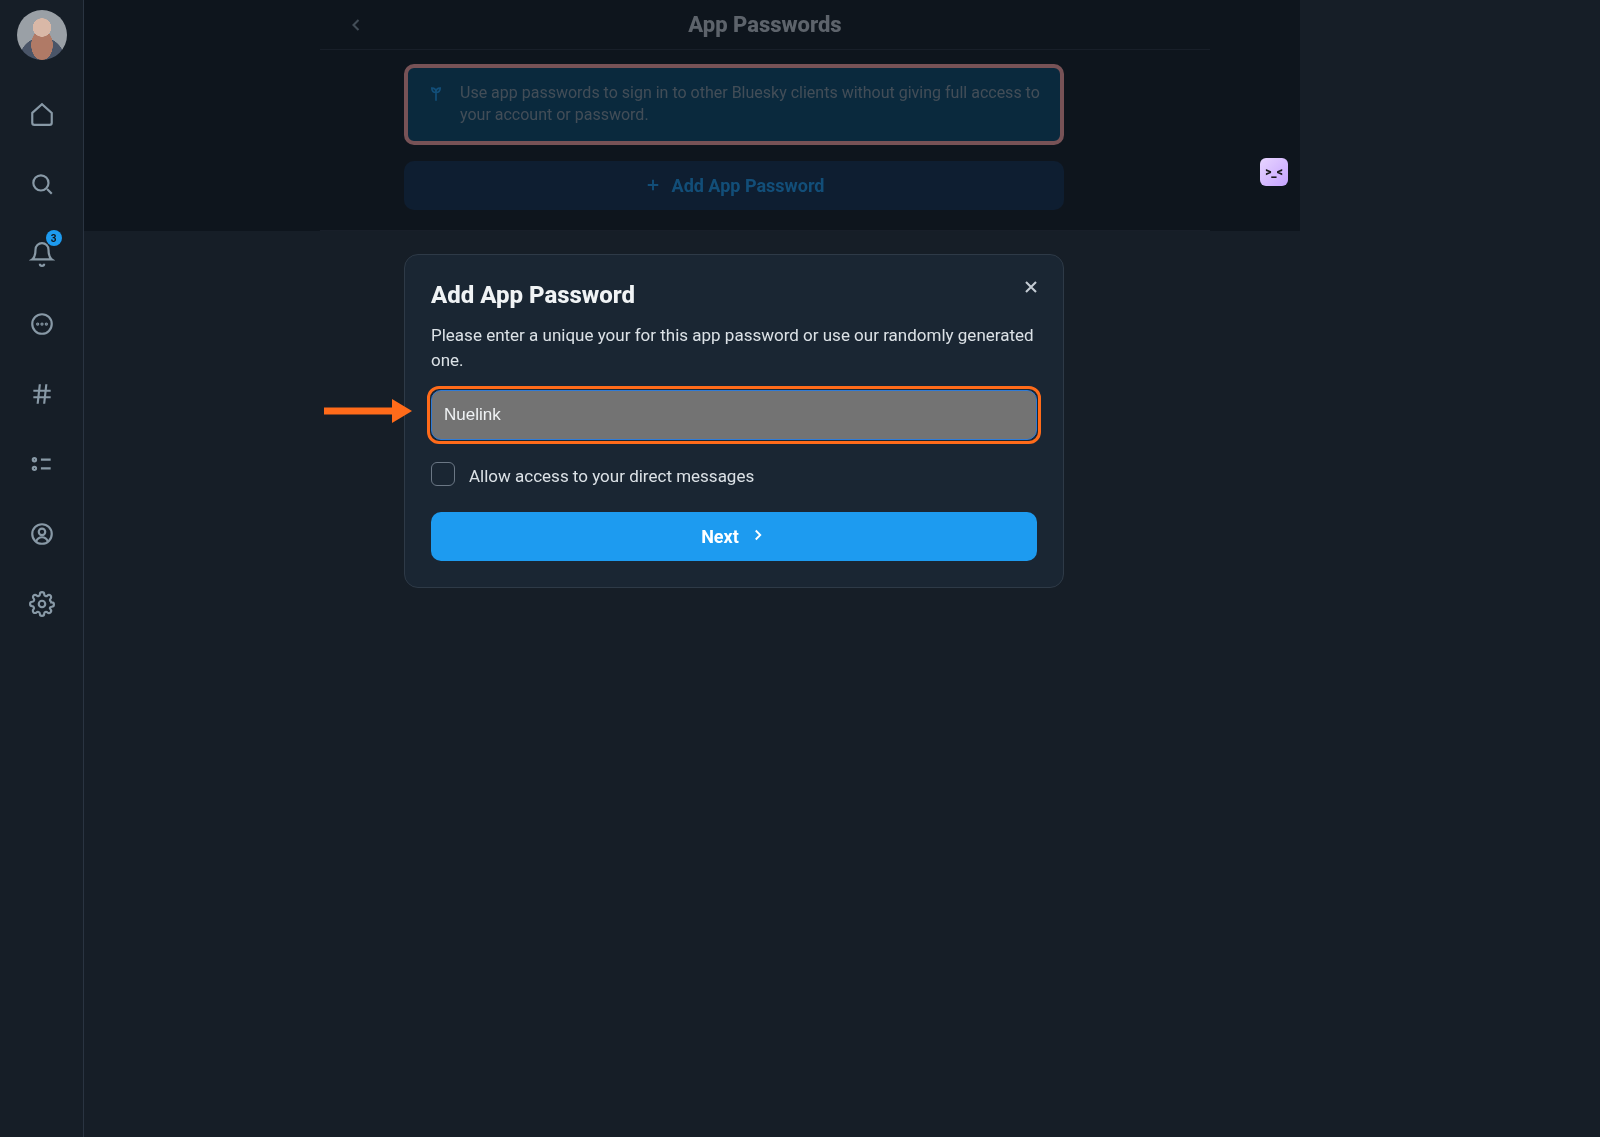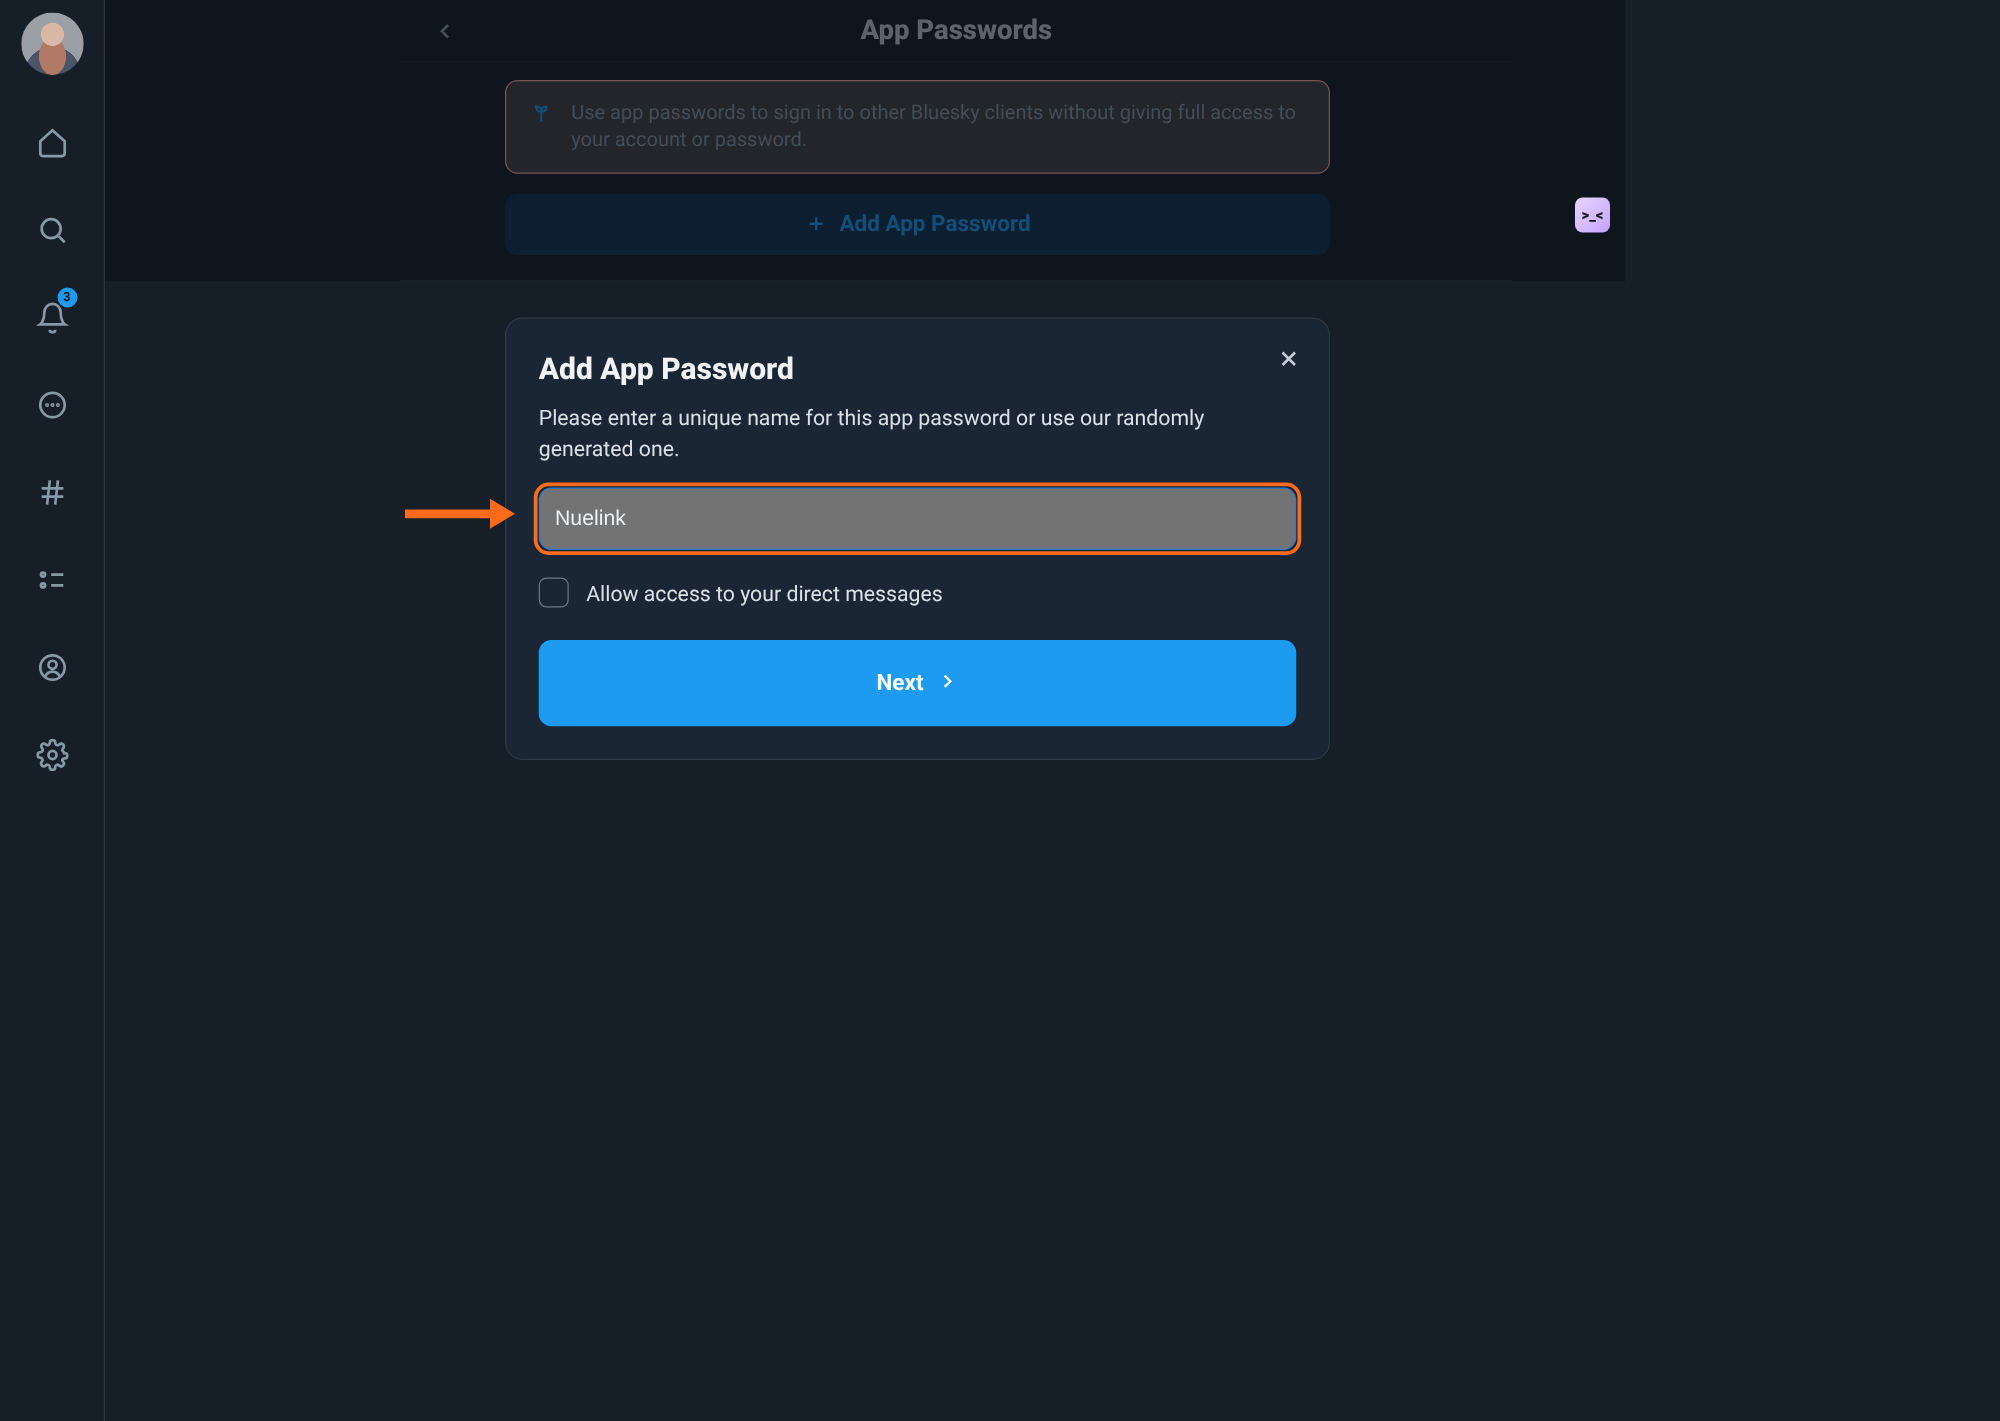--- a/index.html
+++ b/index.html
@@ -44,21 +44,21 @@
 .page-header {
   display: flex; align-items: center;
   padding: 12px 24px;
   border-bottom: 1px solid #2a3441;
   width: 890px; margin-left: 236px;
 }
 .back-btn { color: #8899a6; margin-right: 20px; width: 24px; height: 24px; display:flex; align-items:center; justify-content:center;}
 .page-title { flex: 1; text-align: center; font-size: 22px; font-weight: 800; color: #c3cbd3; margin-right: 44px;}
 .content { width: 660px; margin-left: 320px; padding-top: 14px; }
 .info-box {
-  background: #404040; border: 1px solid #fca5a5; border-radius: 10px;
+  background: #0c4a6e; border: 4px solid #fca5a5; border-radius: 10px;
   padding: 14px 18px; display: flex; gap: 14px; align-items: flex-start;
   color: #8899a6; font-size: 16px; line-height: 1.4;
 }
 .info-icon { color: #1d9bf0; flex-shrink: 0; margin-top: 2px;}
 .add-btn {
   margin-top: 16px; width: 100%; background: #163152; border-radius: 10px;
   display: flex; align-items: center; justify-content: center; gap: 10px;
   padding: 14px; color: #1d9bf0; font-size: 18px; font-weight: 700; cursor: pointer;
 }
 .section-divider { height: 1px; background: #2a3441; margin-top: 20px; }
@@ -81,21 +81,21 @@
 }
 .arrow-annot {
   position: absolute; left: 240px; top: 396px; width: 88px; height: 30px; pointer-events: none;
 }
 .checkbox-row { display: flex; align-items: flex-end; gap: 14px; margin-top: 22px; }
 .checkbox { width: 24px; height: 24px; border: 1.5px solid #6b7785; border-radius: 6px; display:inline-block;}
 .checkbox-label { font-size: 17px; color: #dbe1e6;}
 .next-btn {
   margin-top: 26px; width: 100%; background: #1d9bf0; color: #fff; border-radius: 10px;
   display: flex; justify-content: center; gap: 10px;
-  padding: 24px; font-size: 18px; font-weight: 700; cursor: pointer;
+  padding: 14px; font-size: 18px; font-weight: 700; cursor: pointer;
 }
 .dim-overlay { position:absolute; inset:0; background: rgba(10,15,22,0.55); pointer-events:none;}
 .side-widget {
   position: absolute; right: 12px; top: 158px; width: 28px; height: 28px;
   border-radius: 6px;
   background: linear-gradient(135deg, #e8d5ff, #c5a3ff);
   display:flex; align-items:center; justify-content:center;
   color:#1a1a1a; font-size:12px; font-weight:900;
 }
 </style>
@@ -190,21 +190,21 @@
 
   <div class="dim-overlay"></div>
 
   <div class="modal">
     <div class="modal-close">
       <svg width="20" height="20" viewBox="0 0 24 24" fill="none" stroke="currentColor" stroke-width="2.5">
             <path d="M18 6 6 18M6 6l12 12"></path>
           </svg>
     </div>
     <div class="modal-title">Add App Password</div>
-    <div class="modal-desc">Please enter a unique name for this app password or use our randomly generated one.</div>
+    <div class="modal-desc">Please enter a unique your for this app password or use our randomly generated one.</div>
     <div class="input-wrap">
       <input class="name-input" value="Nuelink" style="">
       <div class="input-highlight"></div>
     </div>
     <div class="checkbox-row">
       <span class="checkbox"></span>
       <span class="checkbox-label">Allow access to your direct messages</span>
     </div>
     <div class="next-btn">
       <span>Next</span>

